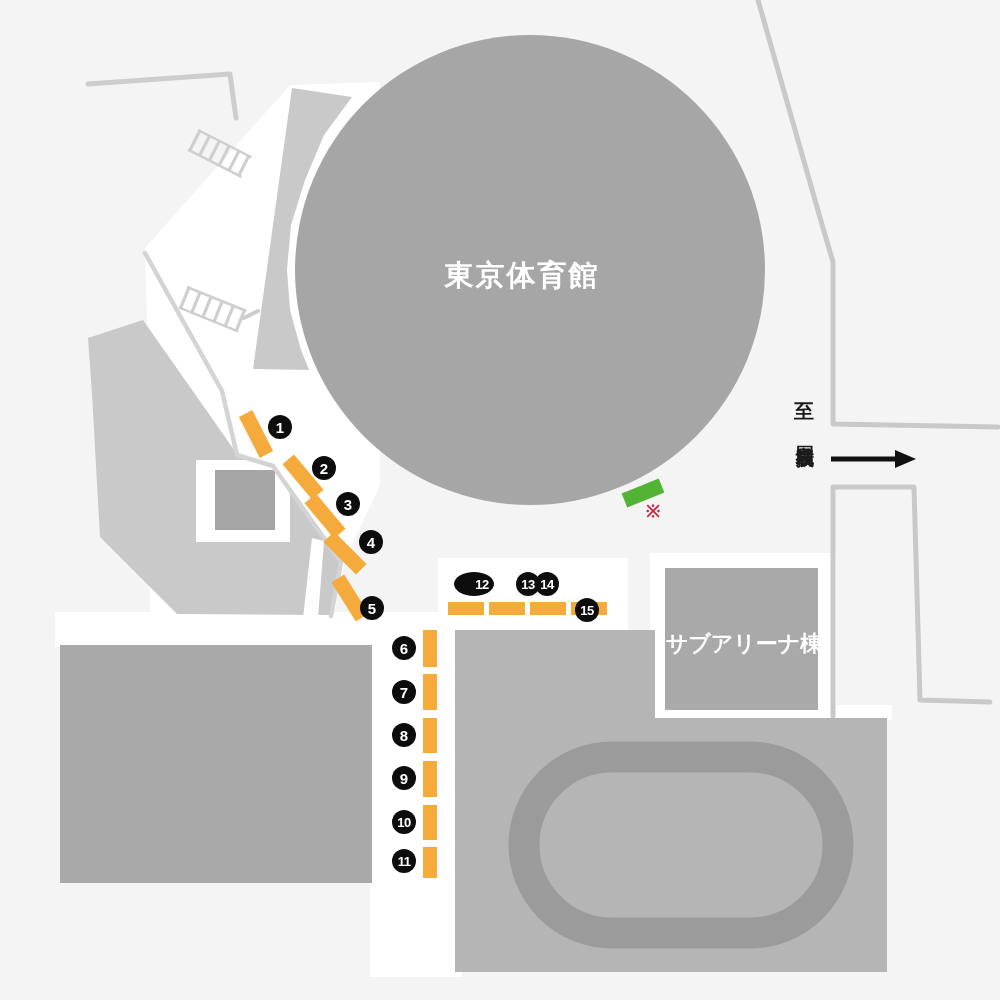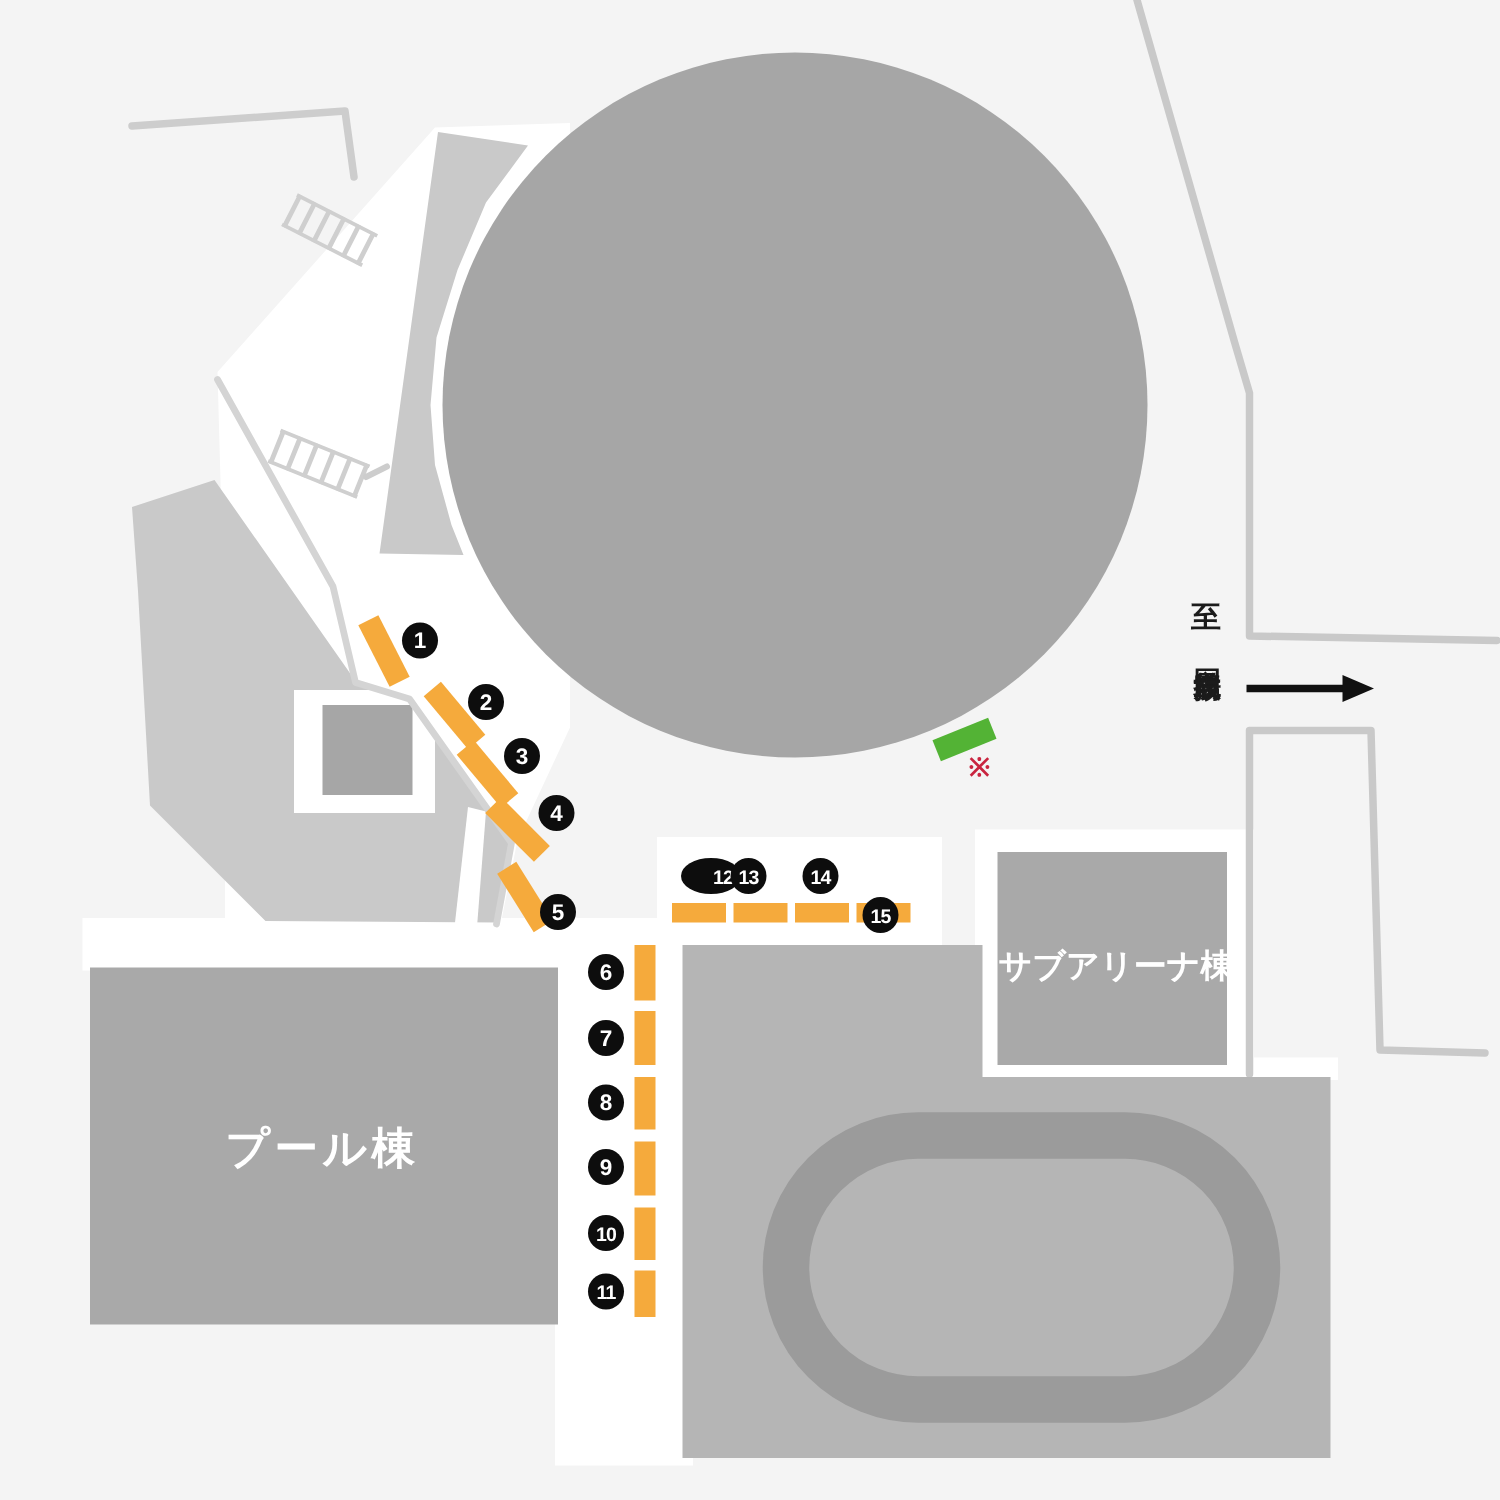--- a/index.html
+++ b/index.html
@@ -85,37 +85,37 @@
     </g>
 
     <rect x="-20" y="-7.5" width="40" height="15" transform="translate(643,493) rotate(-22)" fill="#53b335"></rect>
 
     <g>
       <line x1="831" y1="459" x2="897" y2="459" stroke="#111111" stroke-width="5"></line>
       <path d="M895,450 L916,459 L895,468 Z" fill="#111111"></path>
     </g>
   </svg>
 
-  <div class="lbl" style="left:55px;top:750px;width:320px;font-size:29px;letter-spacing:3px;">プール棟</div>
+  <div class="lbl" style="left:362px;top:259px;width:320px;font-size:29px;letter-spacing:2px;">東京体育館</div>
   <div class="lbl" style="left:644px;top:631px;width:200px;font-size:22px;">サブアリーナ棟</div>
 
   <div class="dir" style="left:794px;top:398px;font-size:20px;">至</div>
   <div class="dir vert" style="left:793px;top:431px;font-size:18px;height:110px;">国立競技場</div>
 
   <div class="note" style="left:641px;top:499px;">※</div>
 
   <div class="badge" style="left:268px;top:415px;">1</div>
   <div class="badge" style="left:312px;top:456px;">2</div>
   <div class="badge" style="left:336px;top:492px;">3</div>
   <div class="badge" style="left:359px;top:530px;">4</div>
   <div class="badge" style="left:360px;top:596px;">5</div>
   <div class="badge" style="left:392px;top:636px;">6</div>
   <div class="badge" style="left:392px;top:680px;">7</div>
   <div class="badge" style="left:392px;top:723px;">8</div>
   <div class="badge" style="left:392px;top:766px;">9</div>
   <div class="badge two" style="left:392px;top:810px;">10</div>
   <div class="badge two" style="left:392px;top:849px;">11</div>
   <div class="badge two" style="left:454px;top:572px;padding-left:16px;">12</div>
-  <div class="badge two" style="left:487px;top:572px;">13</div>
+  <div class="badge two" style="left:516px;top:572px;">13</div>
   <div class="badge two" style="left:535px;top:572px;">14</div>
   <div class="badge two" style="left:575px;top:572px;margin-top:26px;">15</div>
 
 </div>
 
 </body></html>

